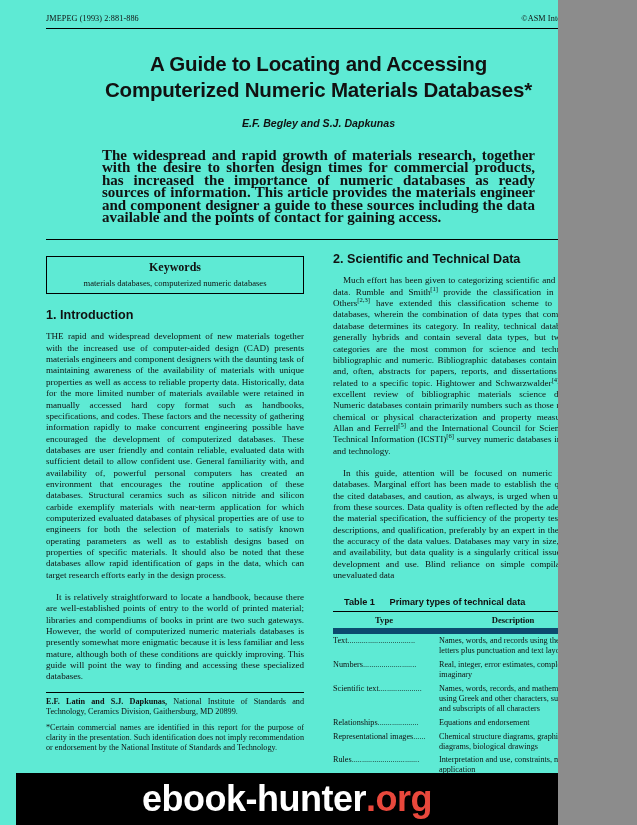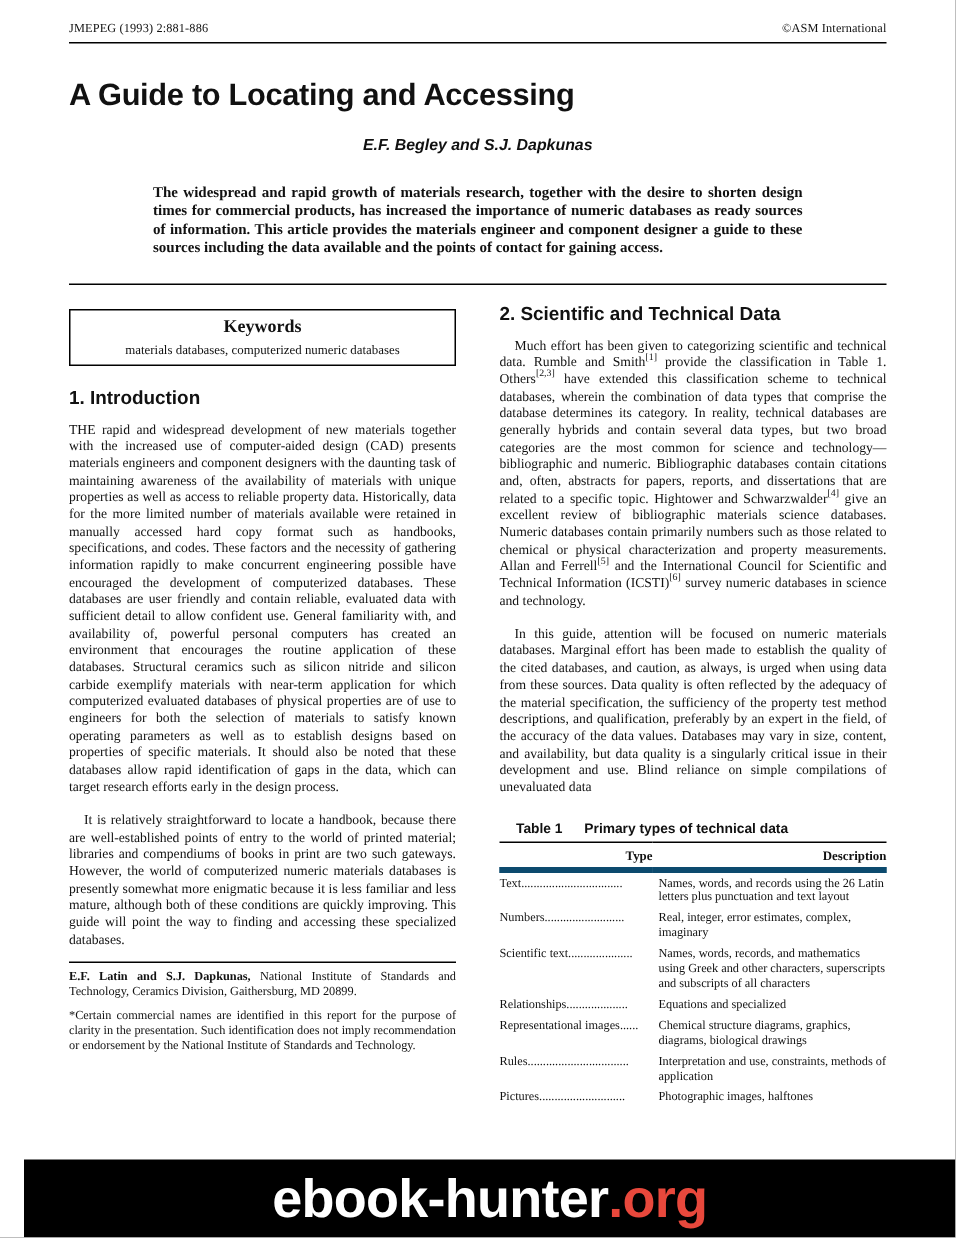--- a/index.html
+++ b/index.html
@@ -2,23 +2,23 @@
 <html><head>
 <meta charset="utf-8">
 <style>
   html, body {
     margin: 0;
     padding: 0;
     background: #8c8c8c;
   }
   .page {
     position: relative;
-    width: 637px;
+    width: 558px;
     height: 825px;
-    background: #ffffff;
+    background: #5eead4;
     overflow: hidden;
     font-family: "Liberation Serif", serif;
     color: #111111;
   }
   .sheet {
     position: absolute;
     left: 46px;
     top: 14px;
     width: 545px;
     height: 790px;
@@ -32,39 +32,40 @@
     letter-spacing: 0.1px;
     padding-bottom: 4px;
   }
   .hdr-right { font-size: 8.2px; text-align: right; }
   .rule {
     border-top: 1.1px solid #000;
     margin-top: 1px;
   }
   
   .title {
+    text-align: center;
     font-family: "Liberation Sans", sans-serif;
     font-weight: bold;
     font-size: 20.5px;
     line-height: 26px;
     margin-top: 22px;
     letter-spacing: -0.2px;
   }
   .authors {
     text-align: center;
     font-family: "Liberation Sans", sans-serif;
     font-weight: bold;
     font-style: italic;
     font-size: 10.6px;
     margin-top: 14px;
   }
   .abstract {
     font-family: "Liberation Serif", serif;
     font-weight: bold;
-    font-size: 10px;
+    font-size: 15px;
     line-height: 12.4px;
     text-align: justify;
     margin: 20px 56px 0 56px;
   }
   .rule2 {
     border-top: 1.1px solid #000;
     margin-top: 16px;
   }
   
   .cols {
@@ -136,27 +137,27 @@
     margin-left: 11px;
   }
   .tbl-caption .num { margin-right: 12px; }
   .tbl {
     width: 100%;
     border-collapse: collapse;
     font-size: 8.2px;
     margin-top: 4px;
   }
   .tbl .hrow th {
-    text-align: right;
+    text-align: center;
     font-family: "Liberation Serif", serif;
     font-weight: bold;
     font-size: 8.6px;
     padding: 3px 0 3px 0;
     border-top: 1px solid #000;
-    border-bottom: 4px solid #0c4a6e;
+    border-bottom: 6px solid #0c4a6e;
   }
   .tbl td {
     vertical-align: top;
     padding: 2px 0 2px 0;
     line-height: 9.9px;
   }
   .tbl td.type {
     width: 96px;
     padding-right: 6px;
     white-space: nowrap;
@@ -206,20 +207,21 @@
   <div class="sheet">
 
     <div class="hdr">
       <span>JMEPEG (1993) 2:881-886</span>
       <span class="hdr-right">©ASM International</span>
     </div>
     <div class="rule"></div>
 
     <div class="title">
       <div>A Guide to Locating and Accessing</div>
+      <div>Computerized Numeric Materials Databases*</div>
     </div>
 
     <div class="authors">E.F. Begley and S.J. Dapkunas</div>
 
     <div class="abstract">The widespread and rapid growth of materials research, together with the desire to shorten design times for commercial products, has increased the importance of numeric databases as ready sources of information. This article provides the materials engineer and component designer a guide to these sources including the data available and the points of contact for gaining access.</div>
 
     <div class="rule2"></div>
 
     <div class="cols">
 
@@ -267,21 +269,21 @@
             <tr>
               <td class="type"><span>Numbers</span><span class="dots">..........................</span></td>
               <td class="desc">Real, integer, error estimates, complex, imaginary</td>
             </tr>
             <tr>
               <td class="type"><span>Scientific text</span><span class="dots">.....................</span></td>
               <td class="desc">Names, words, records, and mathematics using Greek and other characters, superscripts and subscripts of all characters</td>
             </tr>
             <tr>
               <td class="type"><span>Relationships</span><span class="dots">....................</span></td>
-              <td class="desc">Equations and specialized</td>
+              <td class="desc">Equations and endorsement</td>
             </tr>
             <tr>
               <td class="type"><span>Representational images</span><span class="dots">......</span></td>
               <td class="desc">Chemical structure diagrams, graphics, diagrams, biological drawings</td>
             </tr>
             <tr>
               <td class="type"><span>Rules</span><span class="dots">.................................</span></td>
               <td class="desc">Interpretation and use, constraints, methods of application</td>
             </tr>
             <tr class="last">

